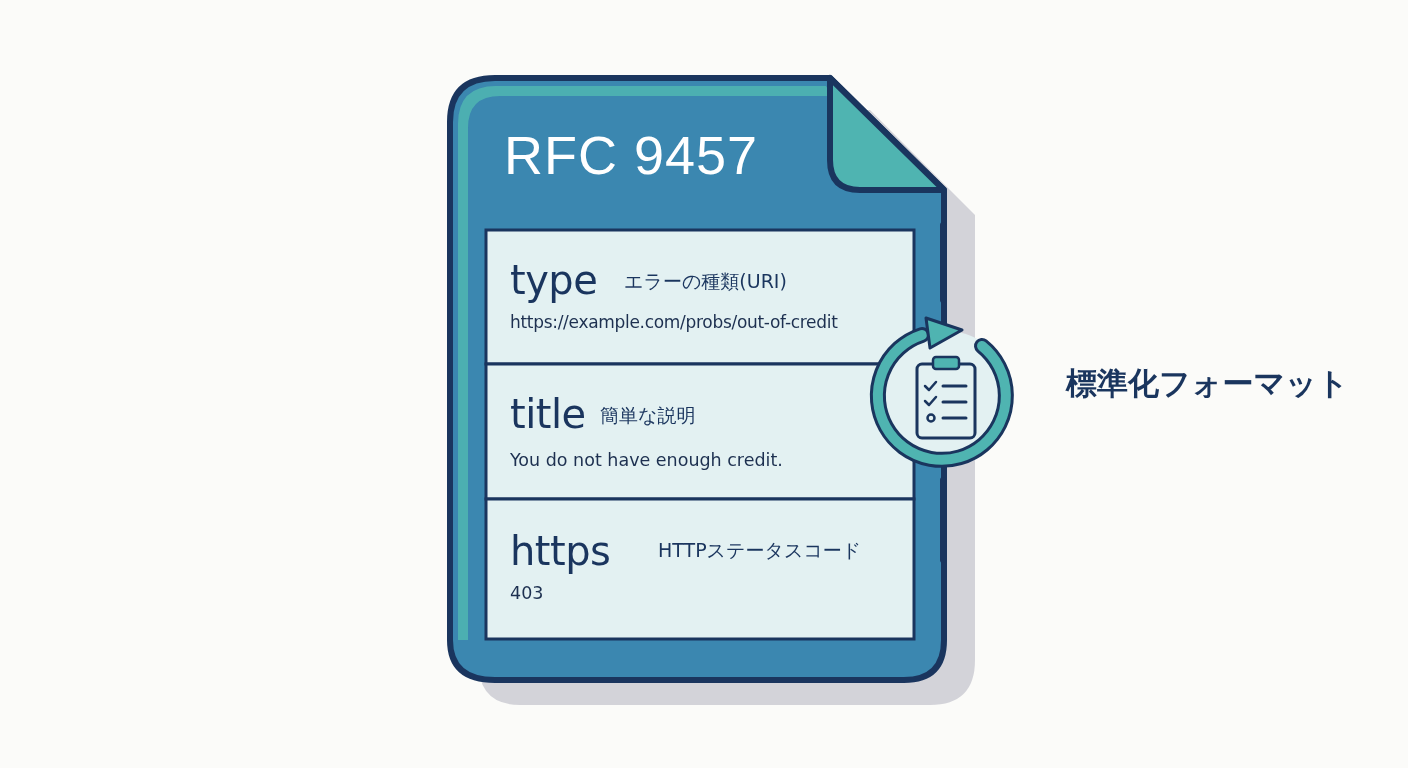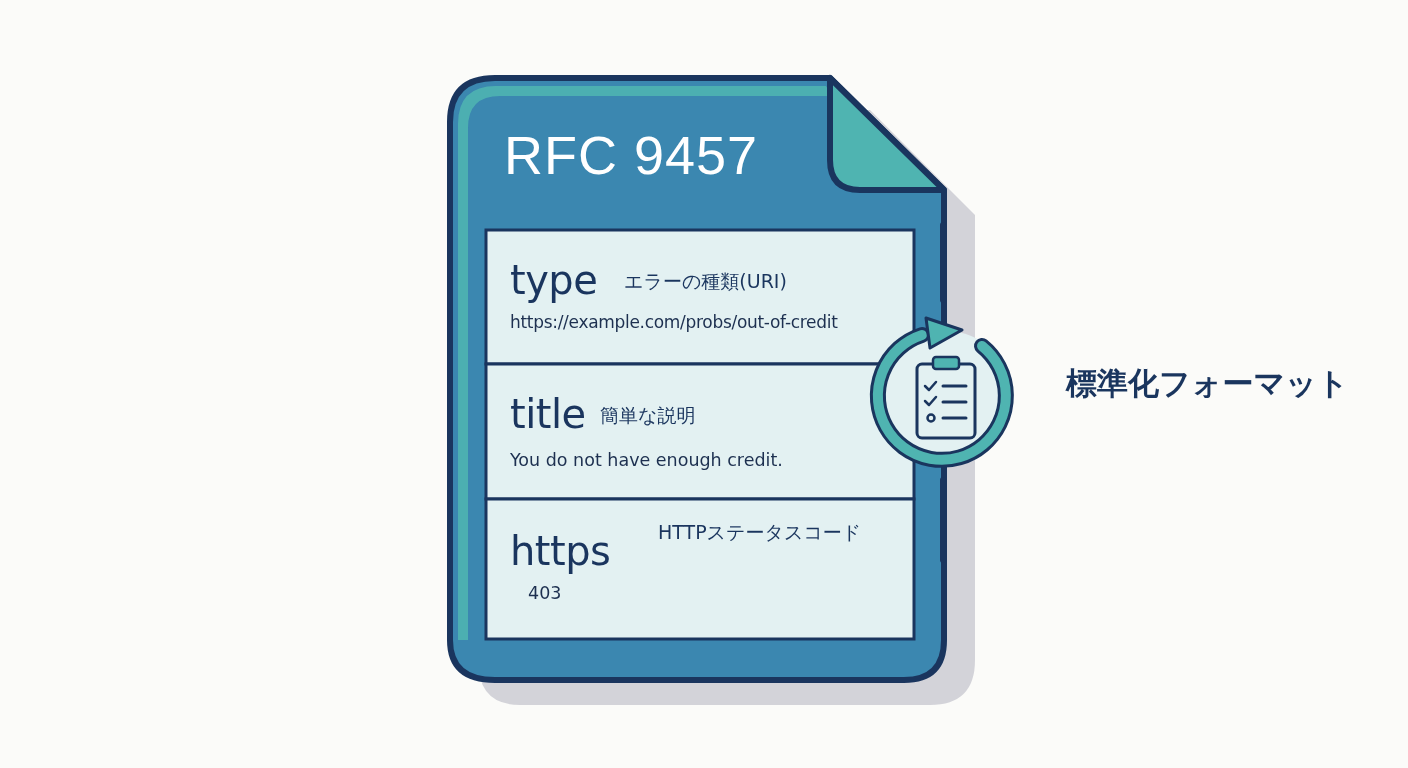--- a/index.html
+++ b/index.html
@@ -95,18 +95,18 @@
   </div>
 
   <div class="field" style="top:230px;height:134px;">
     <span class="field-key" style="top:30px;">type</span>
     <span class="field-desc" style="left:138px;top:42px;">エラーの種類(URI)</span>
     <span class="field-value" style="top:84px;font-size:17px;letter-spacing:-0.3px;">https://example.com/probs/out-of-credit</span>
   </div>
 
   <div class="field" style="top:499px;height:140px;">
     <span class="field-key" style="top:32px;">https</span>
-    <span class="field-desc" style="left:172px;top:24px;">HTTPステータスコード</span>
-    <span class="field-value" style="top:86px;margin-left:18px;">403</span>
+    <span class="field-desc" style="left:172px;top:42px;">HTTPステータスコード</span>
+    <span class="field-value" style="top:86px;">403</span>
   </div>
 
   <div class="badge-label">標準化フォーマット</div>
 </div>
 
 </body></html>

